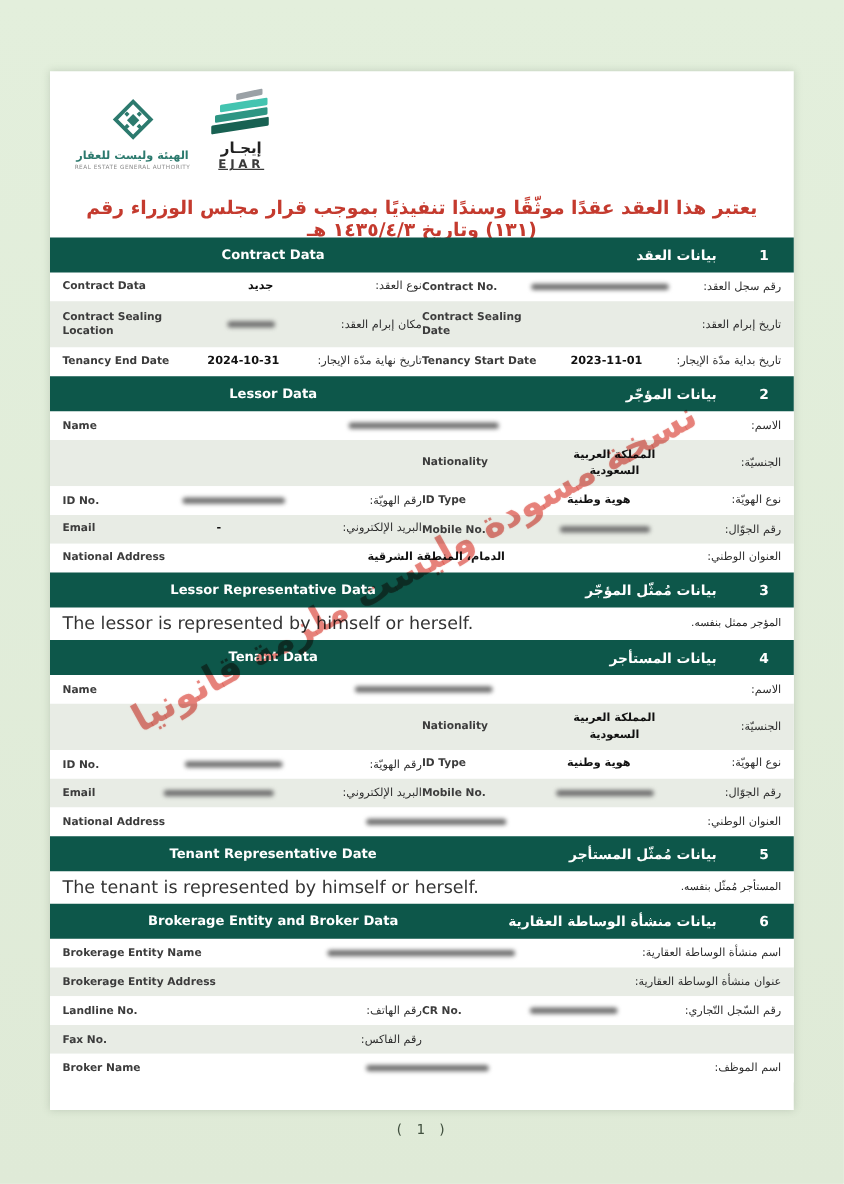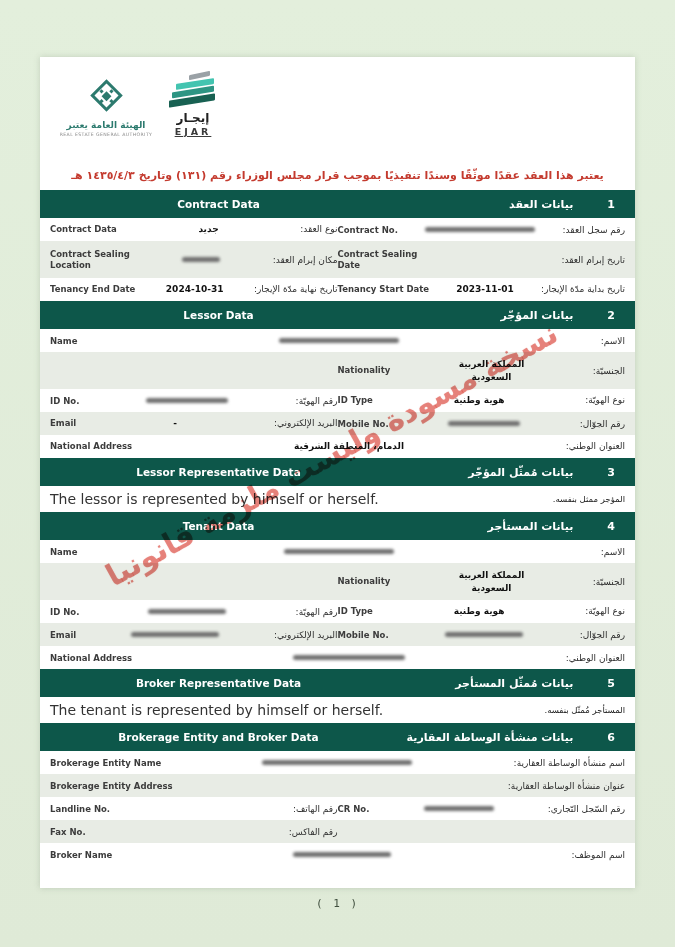--- a/index.html
+++ b/index.html
@@ -31,21 +31,21 @@
   .stripes { position:relative; width:48px; height:33px; }
   .stripes i { position:absolute; display:block; border-radius:1px; }
   .s1 { top:0;   left:20px; width:21px; height:5px; background:#9aa1a6; transform:skewY(-12deg); }
   .s2 { top:8px; left:7px;  width:38px; height:6px; background:#43c4b0; transform:skewY(-9deg); }
   .s3 { top:16px;left:3px;  width:42px; height:6px; background:#2d9583; transform:skewY(-9deg); }
   .s4 { top:24px;left:0;    width:46px; height:7px; background:#186152; transform:skewY(-9deg); }
   .ejar-ar { margin-top:5px; font-size:12px; font-weight:bold; color:#222; direction:rtl; }
   .ejar-en { margin-top:1px; font-size:9.5px; font-weight:bold; letter-spacing:3px; color:#3a3a3a;text-decoration:underline; }
 
   .notice { height:30px; display:flex; align-items:center; justify-content:center;
-            font-size:11px; font-weight:bold; color:var(--red,#c43a2e); direction:rtl; padding:0 20px; text-align:center; }
+            font-size:15px; font-weight:bold; color:var(--red,#c43a2e); direction:rtl; padding:0 20px; text-align:center; }
 
   
   .sec-bar { position:relative; display:flex; direction:rtl; align-items:center; height:28px;
              background:var(--bar,#0d574a); color:#fff; padding:0 20px; }
   .sec-num { font-size:11px; font-weight:bold; margin-left:34px; }
   .sec-ar  { font-size:11px; font-weight:bold; }
   .sec-en  { position:absolute; left:8%; width:44%; text-align:center; font-size:10.5px; font-weight:bold; direction:ltr; }
 
   .row { display:flex; direction:rtl; align-items:center; min-height:23px; padding:1px 10px; background:#fff; }
   .row.alt { background:var(--alt,#e8ece5); }
@@ -81,21 +81,21 @@
 
 <div class="stage">
   <div class="card">
 
     <div class="card-header">
       <div class="logos">
         <div class="rega">
           <div class="diamond-wrap">
               <span class="diamond"></span>
             </div>
-          <div class="rega-ar">الهيئة العامة يعتبر</div>
+          <div class="rega-ar">الهيئة وليست للعقار</div>
           <div class="rega-en">REAL ESTATE GENERAL AUTHORITY</div>
         </div>
         <div class="ejar">
           <div class="stripes">
             <i class="s1"></i>
               <i class="s2"></i>
               <i class="s3"></i>
               <i class="s4"></i>
           </div>
           <div class="ejar-ar">إيجـار</div>
@@ -334,21 +334,21 @@
                 <span class="redact" style="width: 112px;"></span>
               </span>
               <span class="lbl en">National Address</span>
             </div>
           </div>
         </section>
         <section class="sec">
           <div class="sec-bar">
             <span class="sec-num">5</span>
             <span class="sec-ar">بيانات مُمثّل المستأجر</span>
-            <span class="sec-en">Broker Representative Data</span>
+            <span class="sec-en">Tenant Representative Date</span>
           </div>
           <div class="note-row">
             <span class="note-ar" dir="rtl">المستأجر مُمثّل بنفسه.</span>
             <span class="note-en">The tenant is represented by himself or herself.</span>
           </div>
         </section>
         <section class="sec">
           <div class="sec-bar">
             <span class="sec-num">6</span>
             <span class="sec-ar">بيانات منشأة الوساطة العقارية</span>

